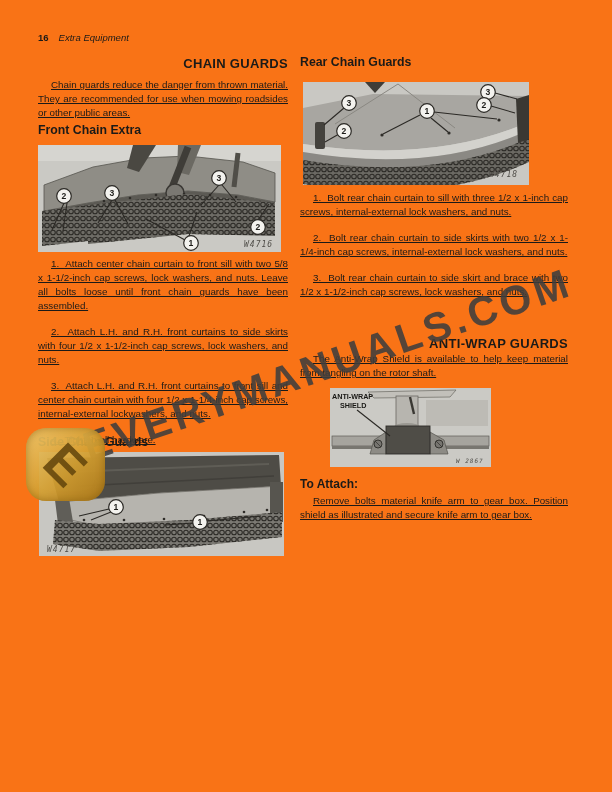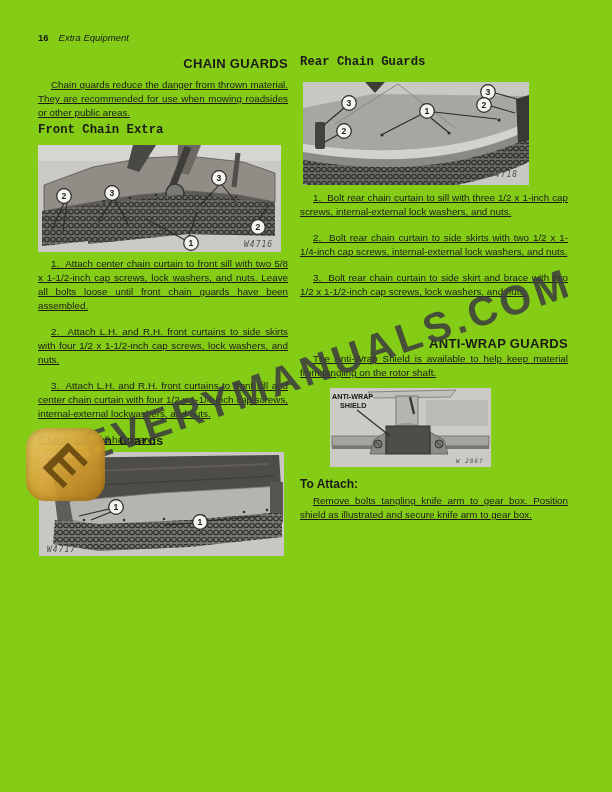--- a/index.html
+++ b/index.html
@@ -1,31 +1,31 @@
 <!DOCTYPE html>
 <html><head>
 <meta charset="utf-8">
 <style>
   html,body{margin:0;padding:0;background:#e8e8e8;}
   #page{
     position:relative; width:612px; height:792px; margin:0 auto;
-    background:#84cc16; overflow:hidden;
+    background:#f97316; overflow:hidden;
     font-family:"Liberation Sans", sans-serif; color:#1b1a18;
   }
   .abs{position:absolute;}
   
   .running-header{left:38px; top:32px; font-size:9.5px;}
   .running-header .pgnum{font-weight:bold; margin-right:10px;}
   .running-header .section{font-style:italic;}
   
   .col-left{left:38px; width:250px;}
   .col-right{left:300px; width:268px;}
   
   .h-main{font-size:13px; font-weight:bold; text-align:right; letter-spacing:.3px;}
-  .h-sub{font-size:12.3px; font-weight:bold;font-family:Liberation Mono, monospace;}
+  .h-sub{font-size:12.3px; font-weight:bold;}
   .h-small{font-size:12px; font-weight:bold;}
   
   .body-text{
     font-size:9.8px; line-height:14px; text-align:justify;
     text-indent:13px; margin:0 0 12px 0;text-decoration:underline;
   }
   .photo{display:block; background:#c9c8c3;}
   
   .co-circle{fill:#f3f2ee; stroke:#2b2925; stroke-width:1.2;}
   .co-num{font-family:"Liberation Sans",sans-serif; font-size:8.6px; font-weight:bold; fill:#1c1b18; text-anchor:middle;}
@@ -277,20 +277,20 @@
       <line x1="45" y1="53" x2="51" y2="59" stroke="#2e2c28" stroke-width="0.7"></line>
       <line x1="106" y1="53" x2="112" y2="59" stroke="#2e2c28" stroke-width="0.7"></line>
     </g>
     <line x1="27" y1="22" x2="60" y2="48" class="leader"></line>
     <text class="photo-label" x="2" y="11">ANTI-WRAP</text>
     <text class="photo-label" x="10" y="20">SHIELD</text>
     <text class="photo-id" x="126" y="75" style="font-size:6px;">W 2867</text>
   </svg>
 
   <div class="abs col-right h-small" style="top:477px;">To Attach:</div>
-  <p class="abs col-right body-text" style="top:494px;">Remove bolts tangling knife arm to gear box. Position shield as illustrated and secure knife arm to gear box.</p>
+  <p class="abs col-right body-text" style="top:494px;">Remove bolts material knife arm to gear box. Position shield as illustrated and secure knife arm to gear box.</p>
 
   <div class="abs wm-text">EVERYMANUALS.COM</div>
   <div class="abs wm-logo">
     <div class="glyph">E</div>
   </div>
 
 </div>
 
 </body></html>

